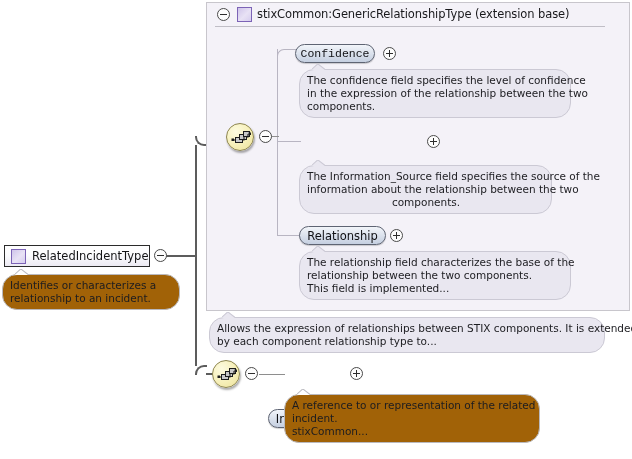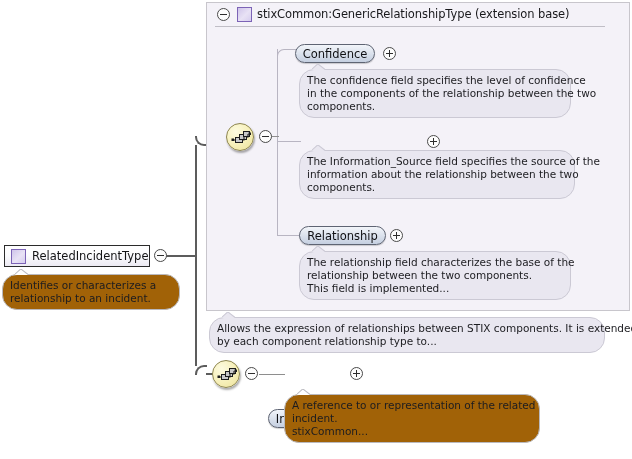--- a/index.html
+++ b/index.html
@@ -250,35 +250,35 @@
     </div>
     <div class="ext-header-rule"></div>
 
     <div class="tree-line" style="left:70px; top:46px; width:1px; height:187px;"></div>
     <div class="tree-corner" style="left:70px; top:46px; width:24px; height:9px;"></div>
     <div class="tree-line" style="left:70px; top:138px; width:24px; height:1px;"></div>
     <div class="tree-line" style="left:70px; top:232px; width:24px; height:1px;"></div>
 
     <div class="wire-thin" style="left:56px; top:133px; width:16px; height:1px;"></div>
 
-    <div class="elem" style="left:88px; top:41px; width:80px;">
+    <div class="elem" style="left:88px; top:41px; width:80px;font-family:Liberation Mono, monospace;">
       <span class="label">Confidence</span>
     </div>
     <div class="toggle plus" style="left:176px; top:44px;"></div>
 
     <div class="anno" style="left:92px; top:66px; width:272px;">
       <span class="tail"></span>
       <span class="line">The confidence field specifies the level of confidence</span>
-      <span class="line">in the components of the relationship between the two</span>
+      <span class="line">in the expression of the relationship between the two</span>
       <span class="line">components.</span>
     </div>
 
     <div class="toggle plus" style="left:220px; top:132px;"></div>
 
-    <div class="anno" style="left:92px; top:147px; width:276px;">
+    <div class="anno" style="left:92px; top:162px; width:253px;text-align:center;">
       <span class="tail"></span>
       <span class="line">The Information_Source field specifies the source of the</span>
       <span class="line">information about the relationship between the two</span>
       <span class="line">components.</span>
     </div>
 
     <div class="elem" style="left:92px; top:223px; width:87px;">
       <span class="label">Relationship</span>
     </div>
     <div class="toggle plus" style="left:183px; top:226px;"></div>

